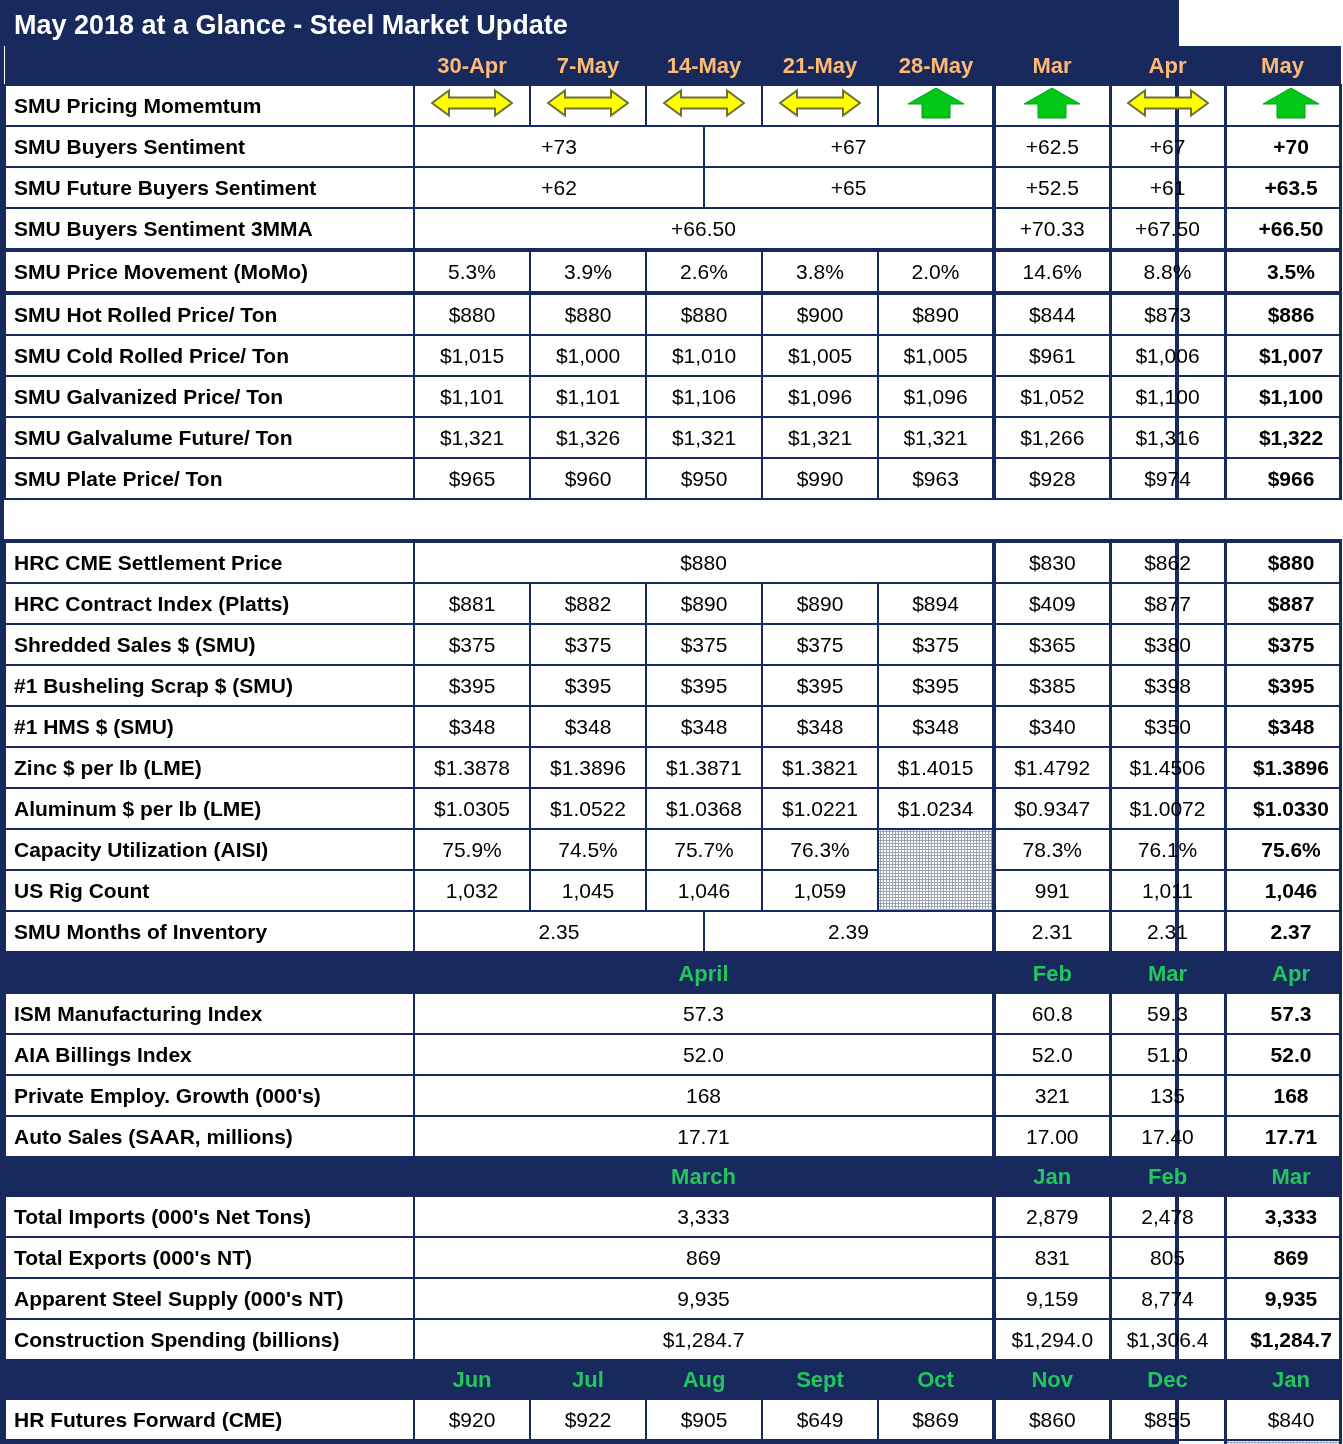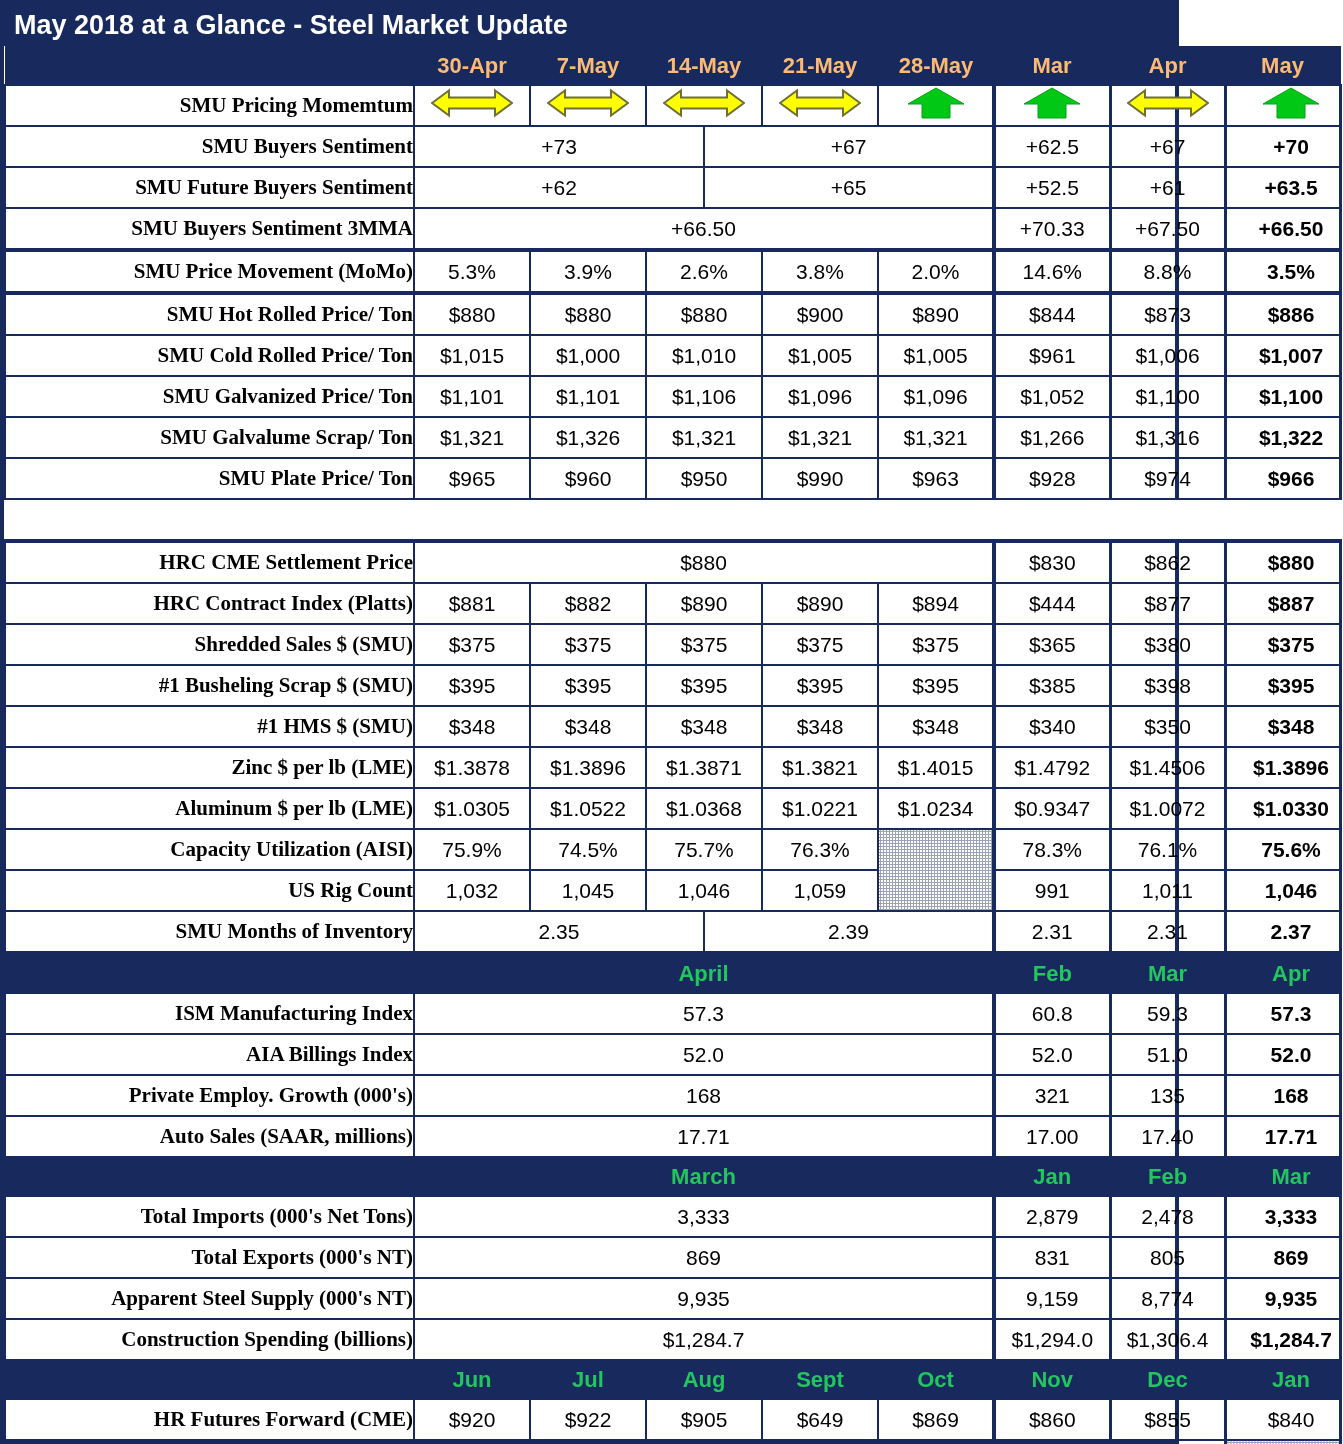--- a/index.html
+++ b/index.html
@@ -5,21 +5,21 @@
   html,body{margin:0;padding:0;background:#ffffff;}
   body{width:1343px;font-family:"Liberation Sans",sans-serif;}
   .sheet{width:1179px;height:1444px;border:4px solid var(--navy);box-sizing:border-box;background:#fff;}
   .titlebar{height:42px;background:var(--navy);color:#fff;display:flex;align-items:center;
             padding-left:10px;font-size:27px;font-weight:bold;}
   table{border-collapse:collapse;table-layout:fixed;width:1335px;}
   thead th{background:var(--navy);color:#fdba74;font-size:22px;font-weight:bold;height:37px;
            border:1px solid var(--navy);padding:0;text-align:center;}
   td{border:2px solid var(--navy);height:39px;text-align:center;vertical-align:middle;
      font-size:21px;color:#000;padding:0;overflow:hidden;white-space:nowrap;}
-  td.label{text-align:right;padding-left:8px;font-weight:bold;border-right-width:2px;font-family:Liberation Serif, serif;}
+  td.label{text-align:left;padding-left:8px;font-weight:bold;border-right-width:2px;}
   td.monthly{border-left-width:3px;border-right-width:3px;}
   td.mar{border-left-width:4px;}
   td.maycol{font-weight:bold;padding-left:17px;}
   td.maycol.regular{font-weight:normal;margin-left:48px;}
   tr.thickb td{border-bottom-width:4px;margin-top:16px;}
   tr.subheader td{background:var(--navy);color:#22c55e;font-weight:bold;font-size:22px;height:37px;}
   td.emptyrow{border-left:none;border-right:none;background:#fff;}
   td.hatch{background-image:radial-gradient(circle,var(--hatch) 1px,rgba(0,0,0,0) 1.2px);
            background-size:3px 3px;background-color:#fff;}
   .iconwrap{display:inline-flex;align-items:center;justify-content:center;line-height:0;}
@@ -155,21 +155,21 @@
           <td colspan="2">$1,101</td>
           <td colspan="2">$1,101</td>
           <td colspan="2">$1,106</td>
           <td colspan="2">$1,096</td>
           <td colspan="2">$1,096</td>
           <td class="monthly mar">$1,052</td>
           <td class="monthly">$1,100</td>
           <td class="monthly maycol">$1,100</td>
         </tr>
         <tr>
-          <td class="label">SMU Galvalume Scrap/ Ton</td>
+          <td class="label">SMU Galvalume Future/ Ton</td>
           <td colspan="2">$1,321</td>
           <td colspan="2">$1,326</td>
           <td colspan="2">$1,321</td>
           <td colspan="2">$1,321</td>
           <td colspan="2">$1,321</td>
           <td class="monthly mar">$1,266</td>
           <td class="monthly">$1,316</td>
           <td class="monthly maycol">$1,322</td>
         </tr>
         <tr>
@@ -193,21 +193,21 @@
           <td class="monthly">$862</td>
           <td class="monthly maycol">$880</td>
         </tr>
         <tr>
           <td class="label">HRC Contract Index (Platts)</td>
           <td colspan="2">$881</td>
           <td colspan="2">$882</td>
           <td colspan="2">$890</td>
           <td colspan="2">$890</td>
           <td colspan="2">$894</td>
-          <td class="monthly mar">$444</td>
+          <td class="monthly mar">$409</td>
           <td class="monthly">$877</td>
           <td class="monthly maycol">$887</td>
         </tr>
         <tr>
           <td class="label">Shredded Sales $ (SMU)</td>
           <td colspan="2">$375</td>
           <td colspan="2">$375</td>
           <td colspan="2">$375</td>
           <td colspan="2">$375</td>
           <td colspan="2">$375</td>

